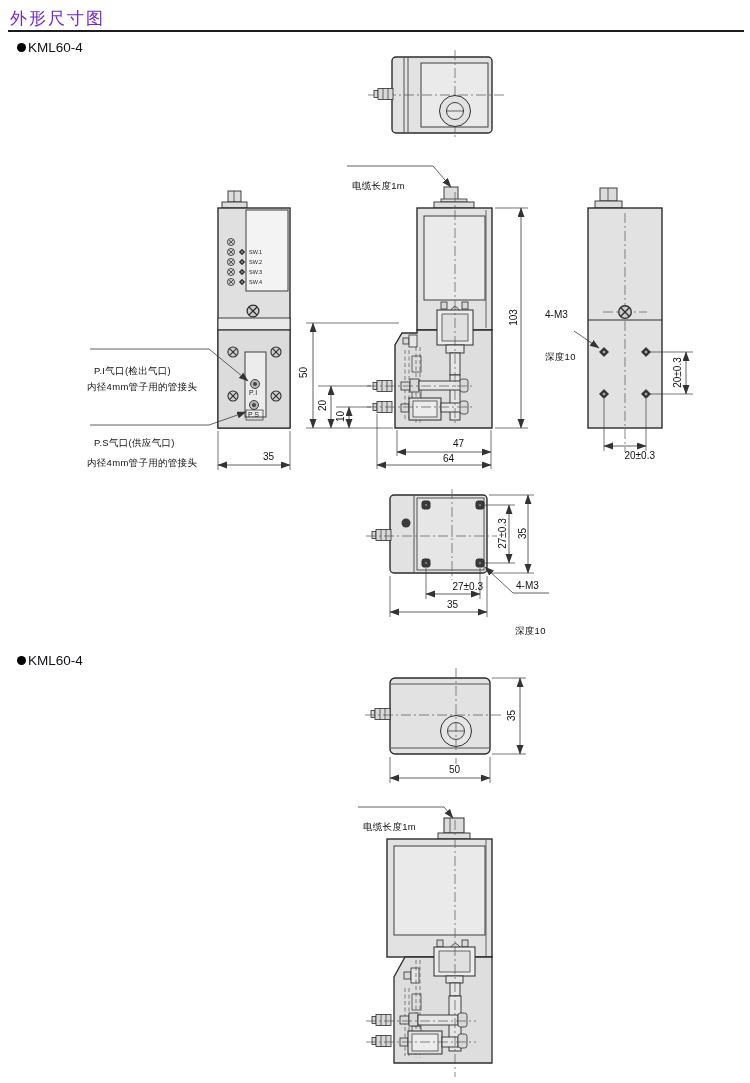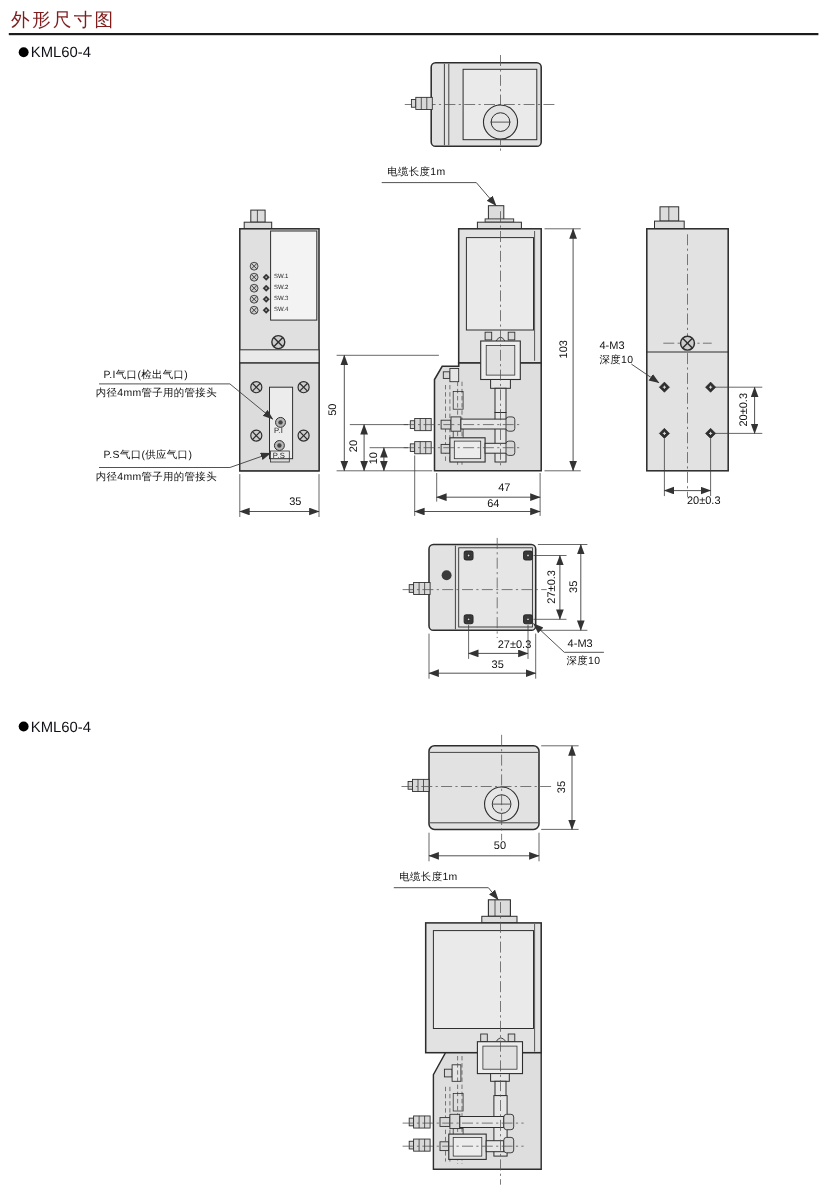--- a/index.html
+++ b/index.html
@@ -1,25 +1,25 @@
 <!DOCTYPE html>
 <html><head>
 <meta charset="utf-8">
 <style>
   html,body{margin:0;padding:0;background:#fff;}
   .page{position:relative;width:750px;height:1083px;background:#fff;overflow:hidden;
         font-family:"Liberation Sans",sans-serif;color:#111;}
   .abs{position:absolute;}
   .title{left:10px;top:7px;font-family:"Liberation Serif","DejaVu Serif",serif;
-         font-size:17px;letter-spacing:2px;color:#7f1d1d;}
+         font-size:17px;letter-spacing:2px;color:#6d28d9;}
   .rule{left:8px;top:30px;width:736px;height:2px;background:#1c1c1c;}
   .sec{font-size:13.5px;font-weight:500;color:#101018;display:flex;align-items:center;}
   .dot{display:inline-block;width:9px;height:9px;border-radius:50%;background:#000;margin-right:2px;}
   .t{position:absolute;font-size:10px;line-height:11px;color:#111;white-space:nowrap;}
-  .cjk{font-size:9.5px;line-height:11px;letter-spacing:0.3px;}
+  .cjk{font-size:9.5px;line-height:11px;letter-spacing:0.3px;margin-top:29px;}
   .tiny{font-size:5.5px;line-height:6px;color:#222;}
   .plabel{font-size:7px;line-height:8px;color:#1a1a1a;letter-spacing:0.3px;}
   .v{transform:rotate(-90deg);transform-origin:center center;text-align:center;}
   .ctr{text-align:right;}
   svg{position:absolute;left:0;top:0;}
 </style>
 </head>
 <body>
 
 <div class="page">

